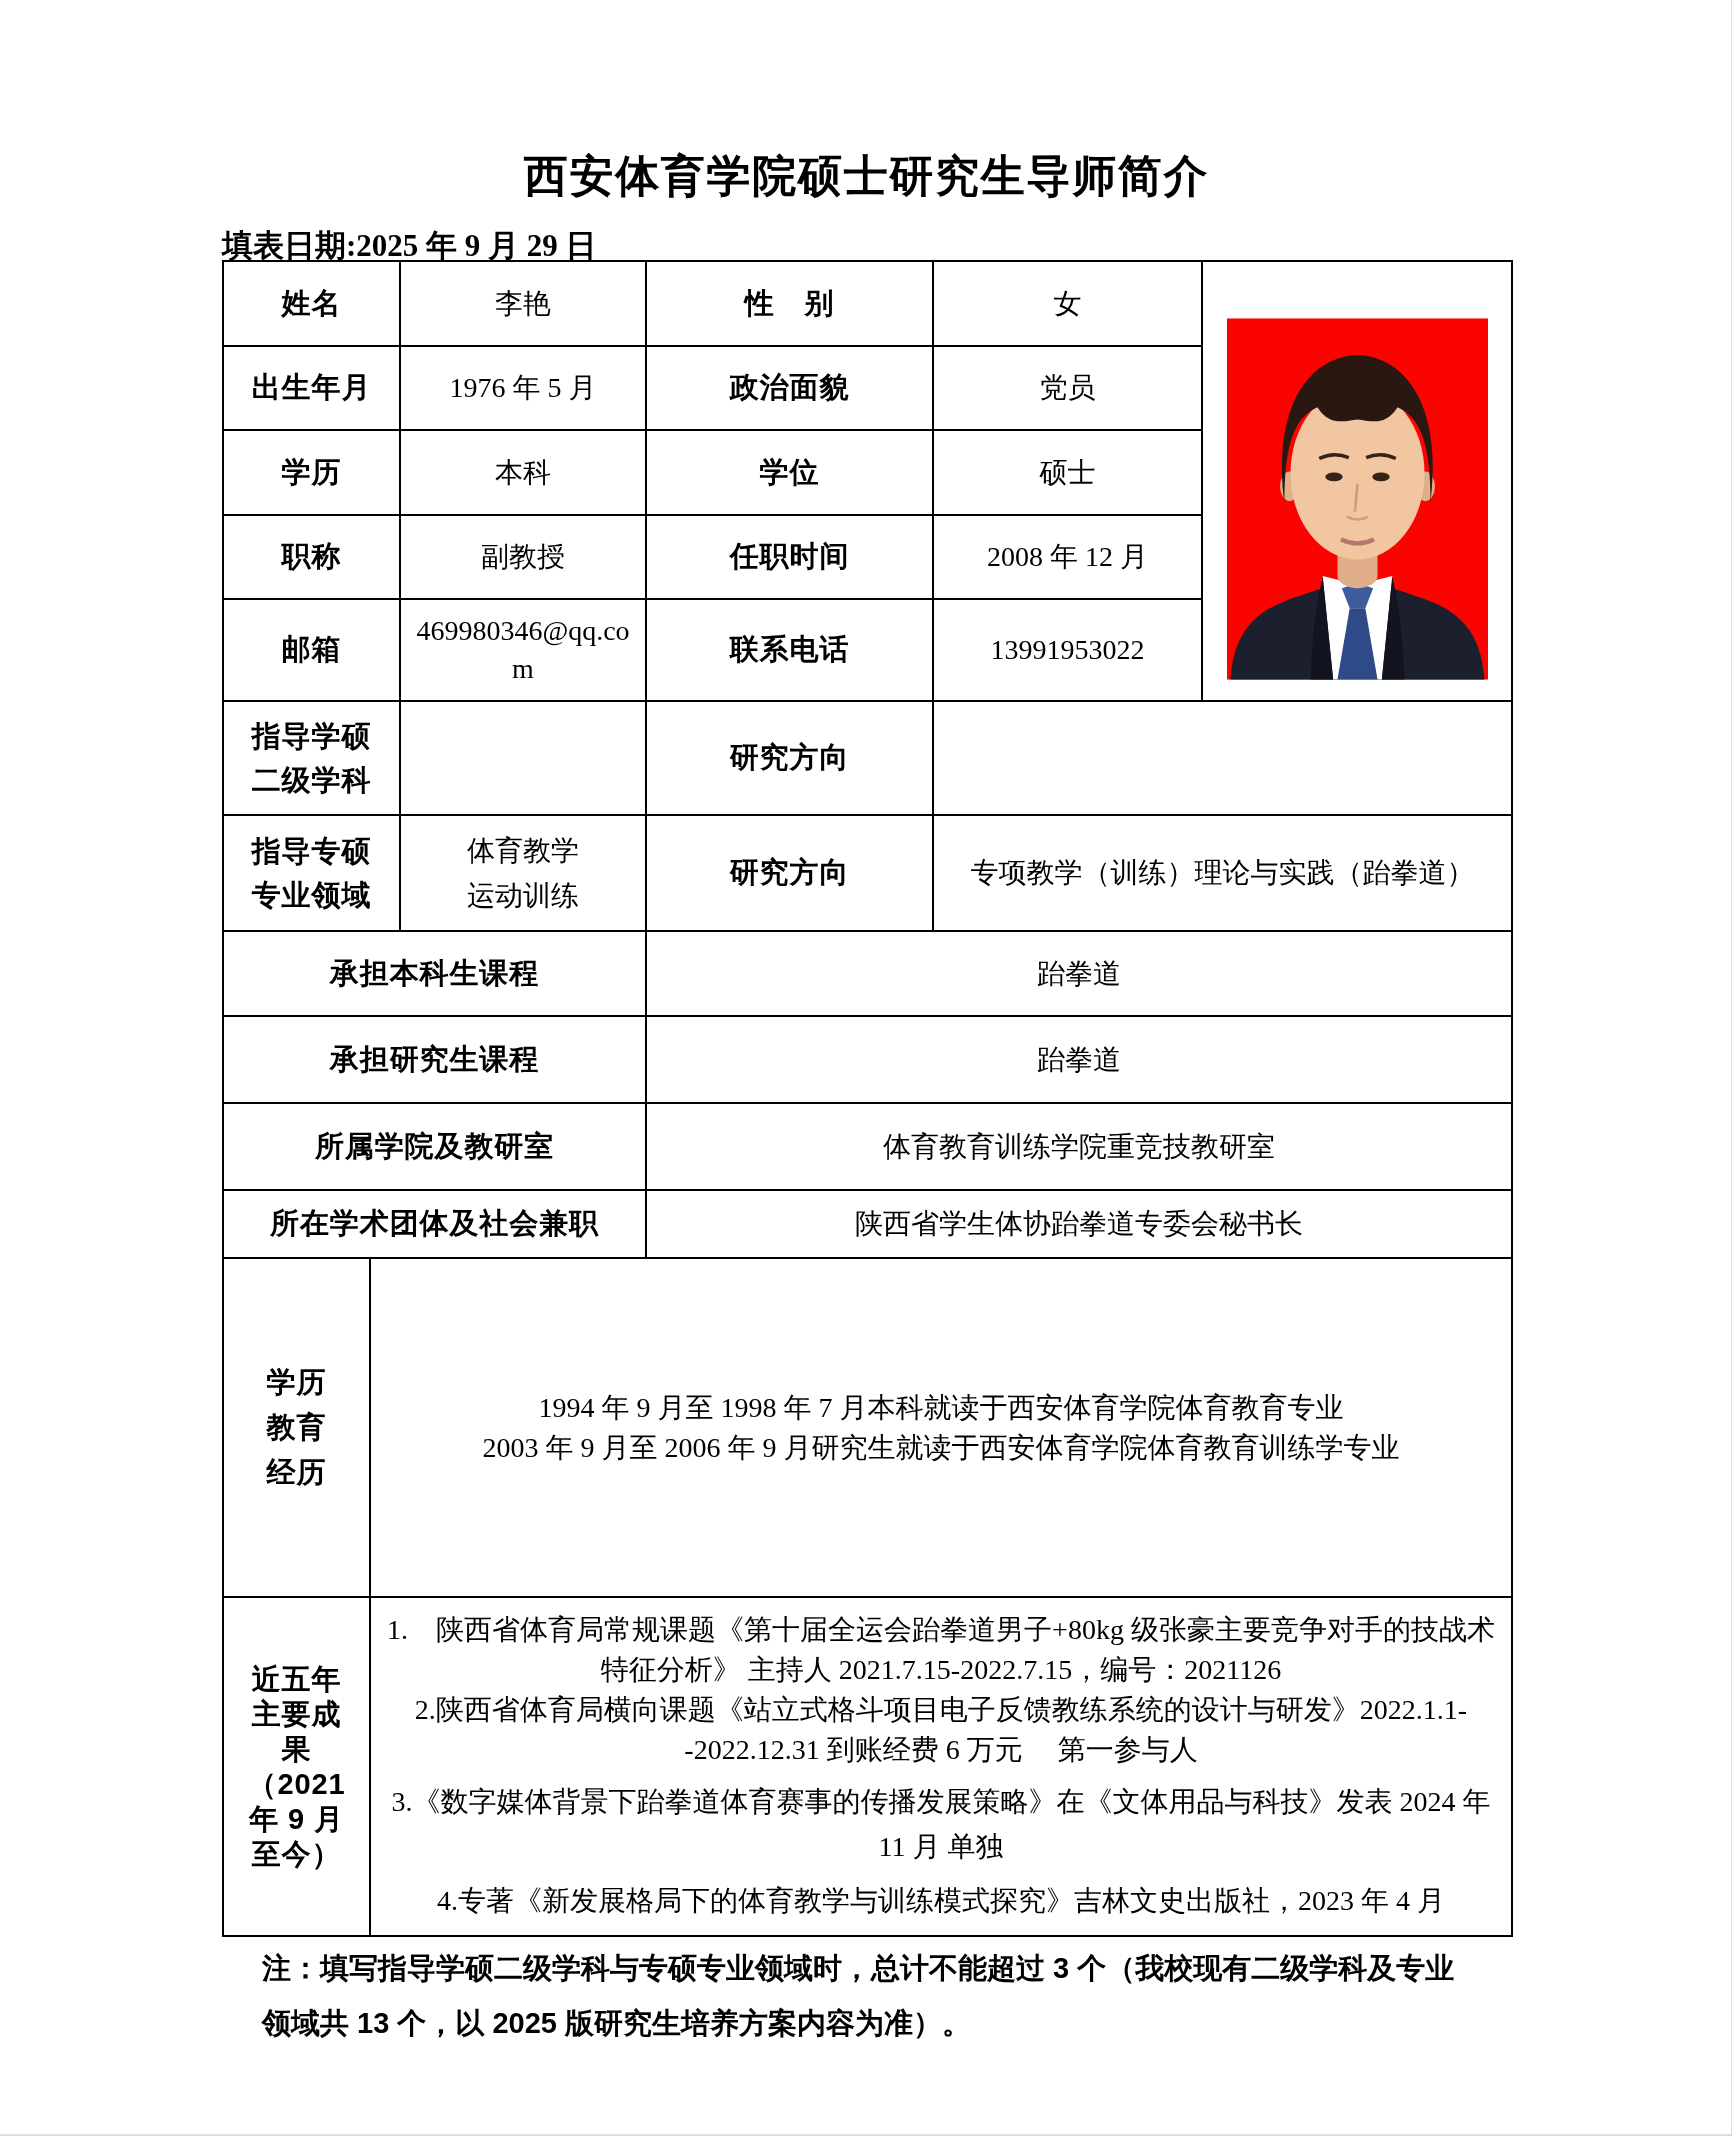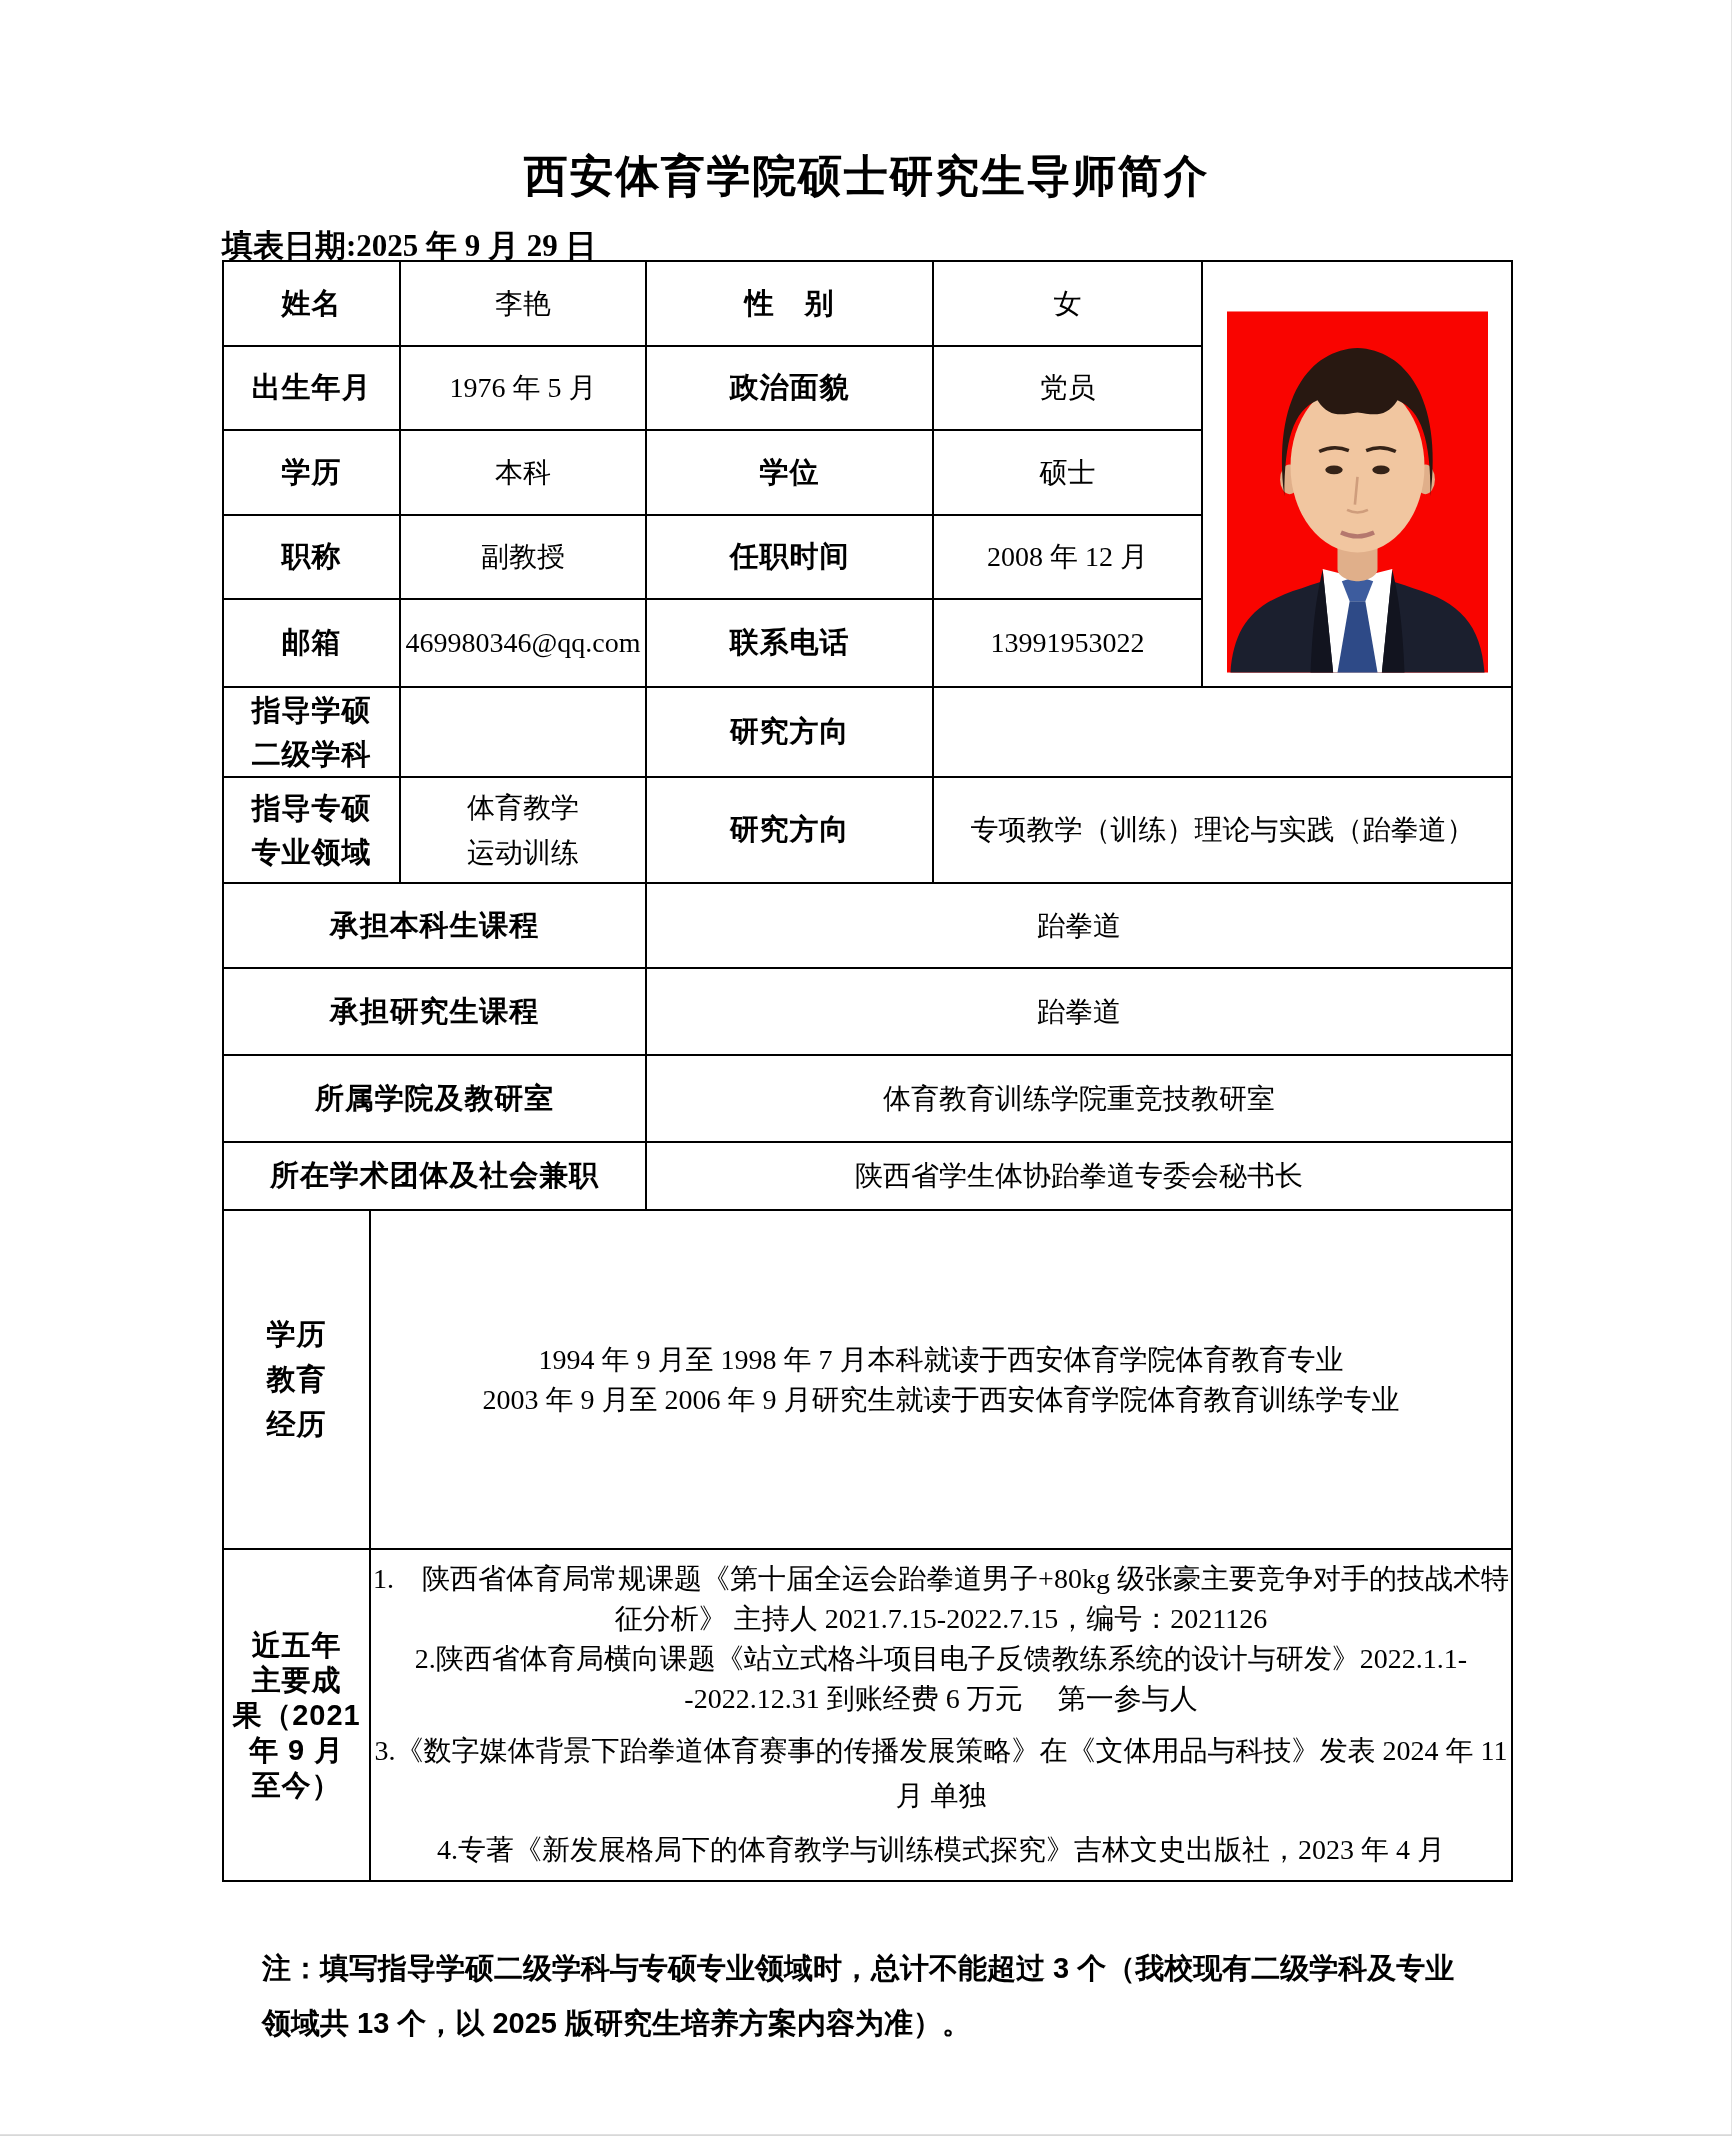--- a/index.html
+++ b/index.html
@@ -39,21 +39,21 @@
     left: 222px; top: 260px;
     width: 1289px;
     border-collapse: collapse;
     table-layout: fixed;
     border: 2.6px solid #000;
   }
   table.info td {
     border: 2.6px solid #000;
     text-align: center;
     vertical-align: middle;
-    padding: 0;
+    padding: 12px;
     overflow: hidden;
   }
   td.lbl {
     font-weight: 700;
     font-size: 29px;
     font-family: "Liberation Sans", "DejaVu Sans", sans-serif;
     letter-spacing: 0.9px;
   }
   td.val {
     font-weight: 400;

